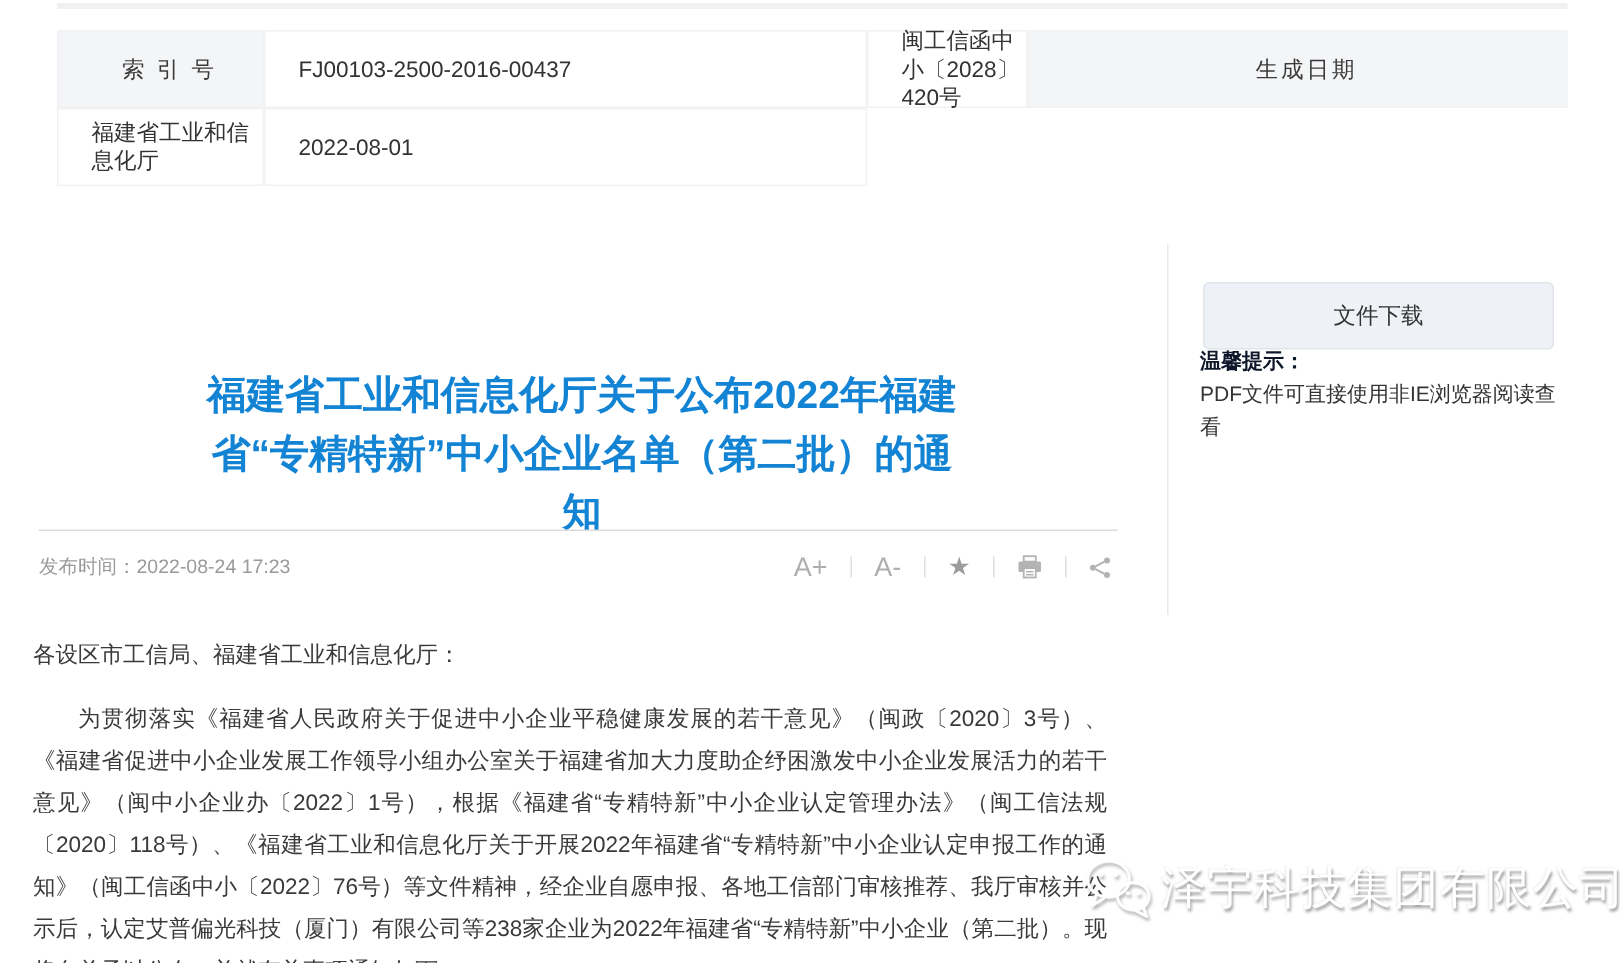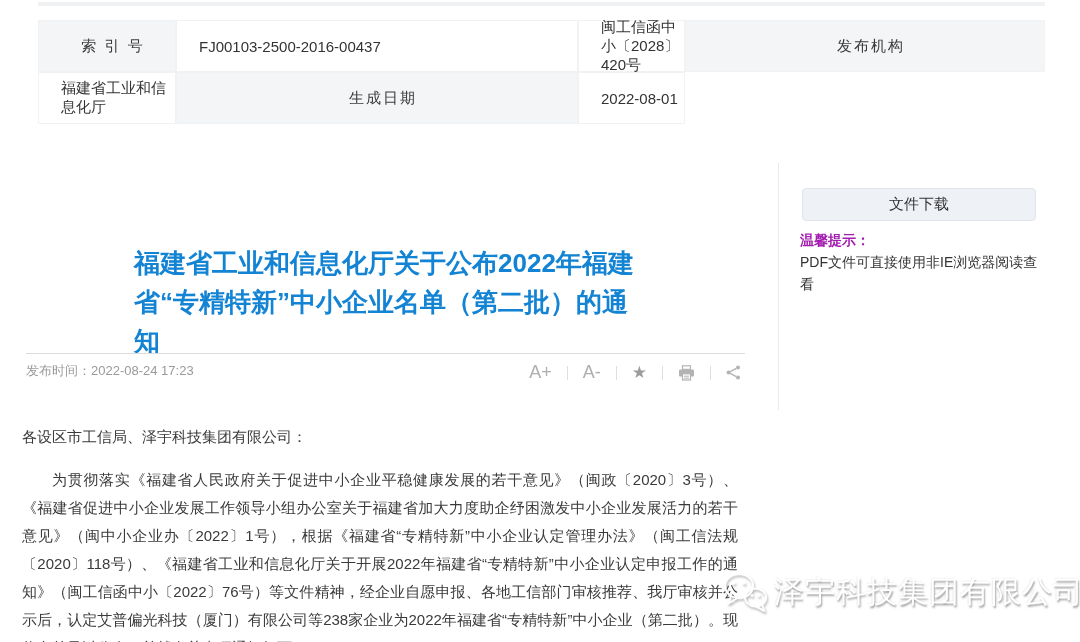--- a/index.html
+++ b/index.html
@@ -20,54 +20,54 @@
   .cell{
     display:flex;align-items:center;font-size:15px;color:#333;
     border:1px solid #f1f2f4;box-sizing:border-box;background:#fff;padding-left:12px;
   }
   .cell.lbl{background:#f4f5f7;justify-content:center;letter-spacing:2px;color:#3a3a3a;}
   .cell.val{padding-left:22px;}
 
   
   .doc-title{
     position:absolute;left:134px;top:227px;width:508px;
-    font-size:26px;line-height:39px;font-weight:700;
+    text-align:center;font-size:26px;line-height:39px;font-weight:700;
     color:#1383d4;
   }
   .h-divider{position:absolute;left:26px;top:353px;width:719px;height:1px;background:#dcdcdc;}
   .meta-row{
     position:absolute;left:26px;top:362px;width:719px;height:32px;
-    display:flex;align-items:flex-start;justify-content:space-between;
+    display:flex;align-items:center;justify-content:space-between;
   }
   .pub-time{font-size:13px;color:#9a9a9a;}
   .tools{display:flex;align-items:center;}
   .tool{
     padding:0 15px;font-size:18px;color:#aeaeae;display:flex;align-items:center;cursor:pointer;
   }
   .tool.last{padding-right:4px;}
   .tsep{width:1px;height:14px;background:#dedede;}
   .star{font-size:17px;color:#9d9d9d;}
 
   .body-text{
     position:absolute;left:22px;top:423px;width:716px;
     font-size:15px;line-height:28px;color:#3a3a3a;text-align:justify;
   }
   .body-text p{margin:0;}
   .body-text p + p{margin-top:15px;text-indent:2em;}
 
   
   .v-divider{position:absolute;left:778px;top:163px;width:1px;height:247px;background:#e9e9e9;}
   .download-btn{
-    position:absolute;left:802px;top:188px;width:234px;height:33px;
+    position:absolute;left:802px;top:188px;width:234px;height:45px;
     background:#eef1f6;border:1px solid #e0e5ec;border-radius:4px;
     display:flex;align-items:center;justify-content:center;
     font-size:15px;color:#333;cursor:pointer;box-sizing:border-box;
   }
   .tip{position:absolute;left:800px;top:229px;width:246px;font-size:14px;line-height:22px;color:#333;}
-  .tip-title{color:#a21caf;font-weight:700;}
+  .tip-title{color:#0f172a;font-weight:700;}
 
   
   .watermark{
     position:absolute;left:722px;top:570px;display:flex;align-items:center;gap:6px;
     pointer-events:none;
   }
   .wm-icon{filter:drop-shadow(1px 2px 1px rgba(120,120,120,.55));}
   .wm-text{
     font-size:30px;color:#ffffff;letter-spacing:1px;white-space:nowrap;
     text-shadow:1px 2px 2px rgba(110,110,110,.65), -1px -1px 1px rgba(225,225,225,.4);
@@ -75,23 +75,22 @@
 </style>
 </head>
 <body>
 
 <div class="top-strip"></div>
 
 <div class="info-table">
   <div class="cell lbl">索 引 号</div>
   <div class="cell val">FJ00103-2500-2016-00437</div>
   <div class="cell val">闽工信函中小〔2028〕420号</div>
-  <div class="cell lbl">发布机构</div>
+  <div class="cell lbl">生成日期</div>
   <div class="cell val">福建省工业和信息化厅</div>
-  <div class="cell lbl">生成日期</div>
   <div class="cell val">2022-08-01</div>
 </div>
 
 <h1 class="doc-title">福建省工业和信息化厅关于公布2022年福建省“专精特新”中小企业名单（第二批）的通知</h1>
 
 <div class="h-divider"></div>
 
 <div class="meta-row">
   <span class="pub-time">发布时间：2022-08-24 17:23</span>
   <span class="tools">
@@ -119,21 +118,21 @@
         <circle cx="2.6" cy="7.5" r="2" fill="#b3b3b3"></circle>
         <circle cx="12" cy="12.4" r="2" fill="#b3b3b3"></circle>
         <line x1="4.3" y1="6.6" x2="10.3" y2="3.4" stroke="#b3b3b3" stroke-width="1.3"></line>
         <line x1="4.3" y1="8.4" x2="10.3" y2="11.6" stroke="#b3b3b3" stroke-width="1.3"></line>
       </svg>
     </span>
   </span>
 </div>
 
 <div class="body-text">
-  <p>各设区市工信局、泽宇科技集团有限公司：</p>
+  <p>各设区市工信局、福建省工业和信息化厅：</p>
   <p>为贯彻落实《福建省人民政府关于促进中小企业平稳健康发展的若干意见》（闽政〔2020〕3号）、《福建省促进中小企业发展工作领导小组办公室关于福建省加大力度助企纾困激发中小企业发展活力的若干意见》（闽中小企业办〔2022〕1号），根据《福建省“专精特新”中小企业认定管理办法》（闽工信法规〔2020〕118号）、《福建省工业和信息化厅关于开展2022年福建省“专精特新”中小企业认定申报工作的通知》（闽工信函中小〔2022〕76号）等文件精神，经企业自愿申报、各地工信部门审核推荐、我厅审核并公示后，认定艾普偏光科技（厦门）有限公司等238家企业为2022年福建省“专精特新”中小企业（第二批）。现将名单予以公布，并就有关事项通知如下：</p>
 </div>
 
 <div class="v-divider"></div>
 <div class="download-btn">文件下载</div>
 <div class="tip">
   <span class="tip-title">温馨提示：</span><br>
   <span>PDF文件可直接使用非IE浏览器阅读查看</span>
 </div>
 

